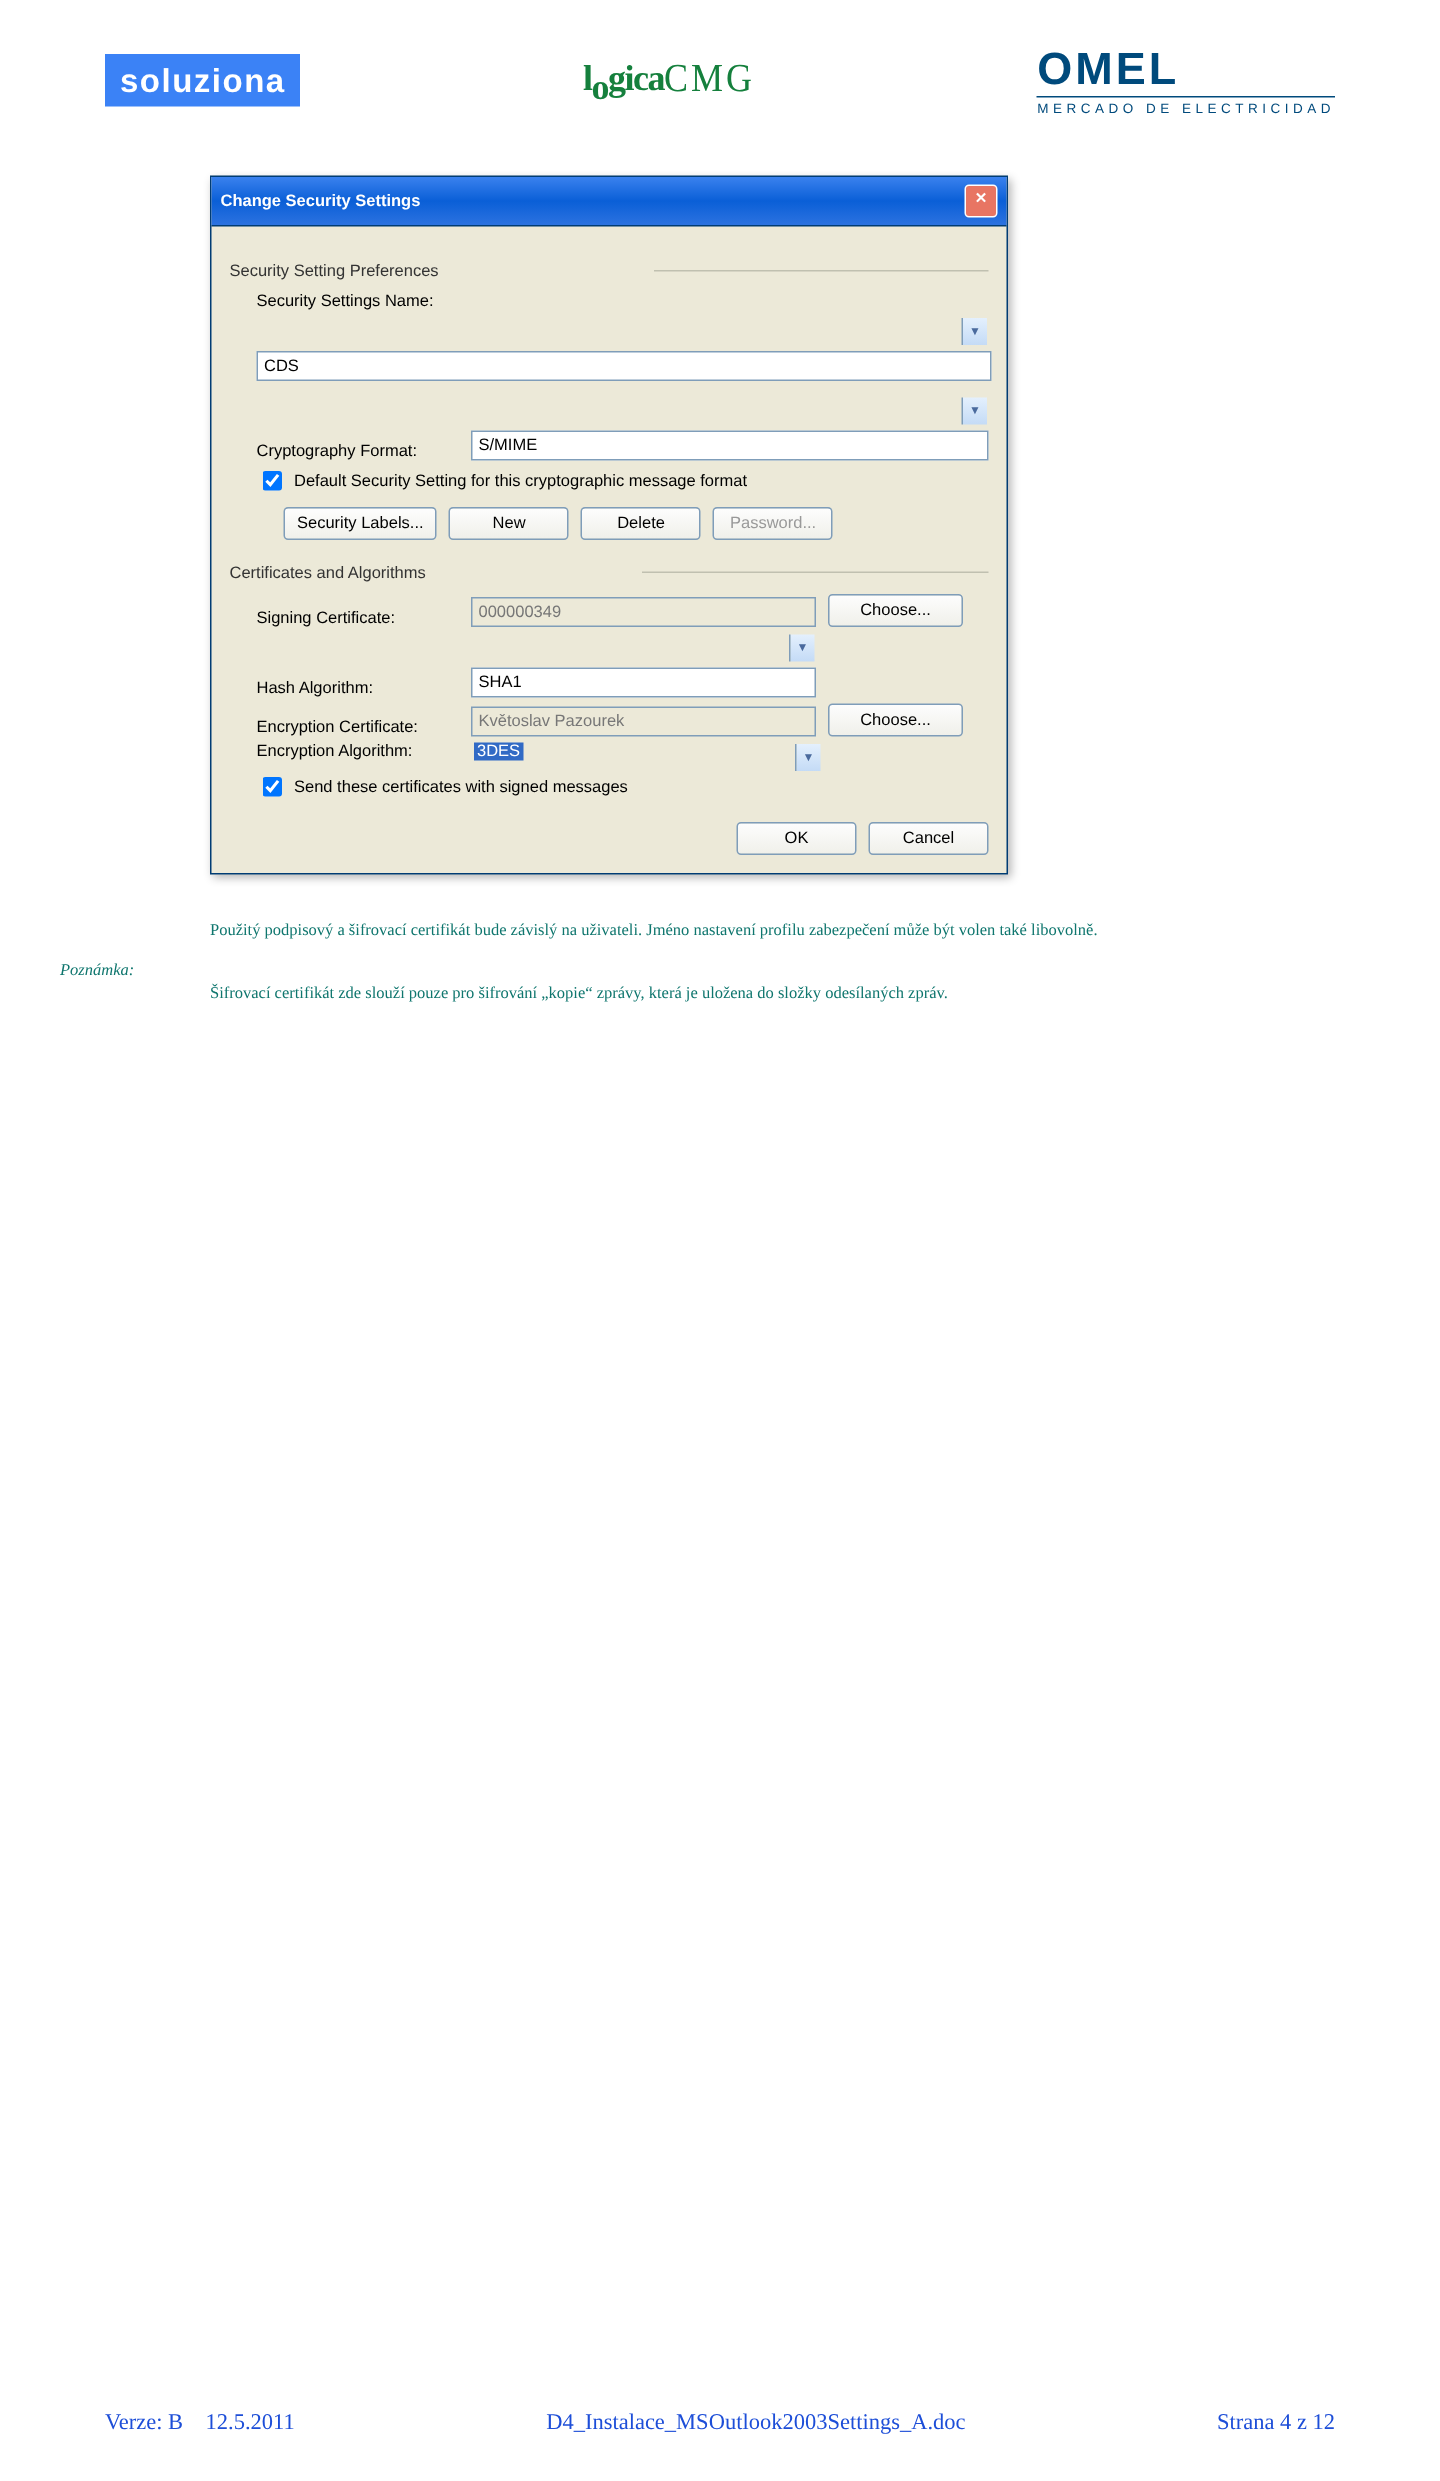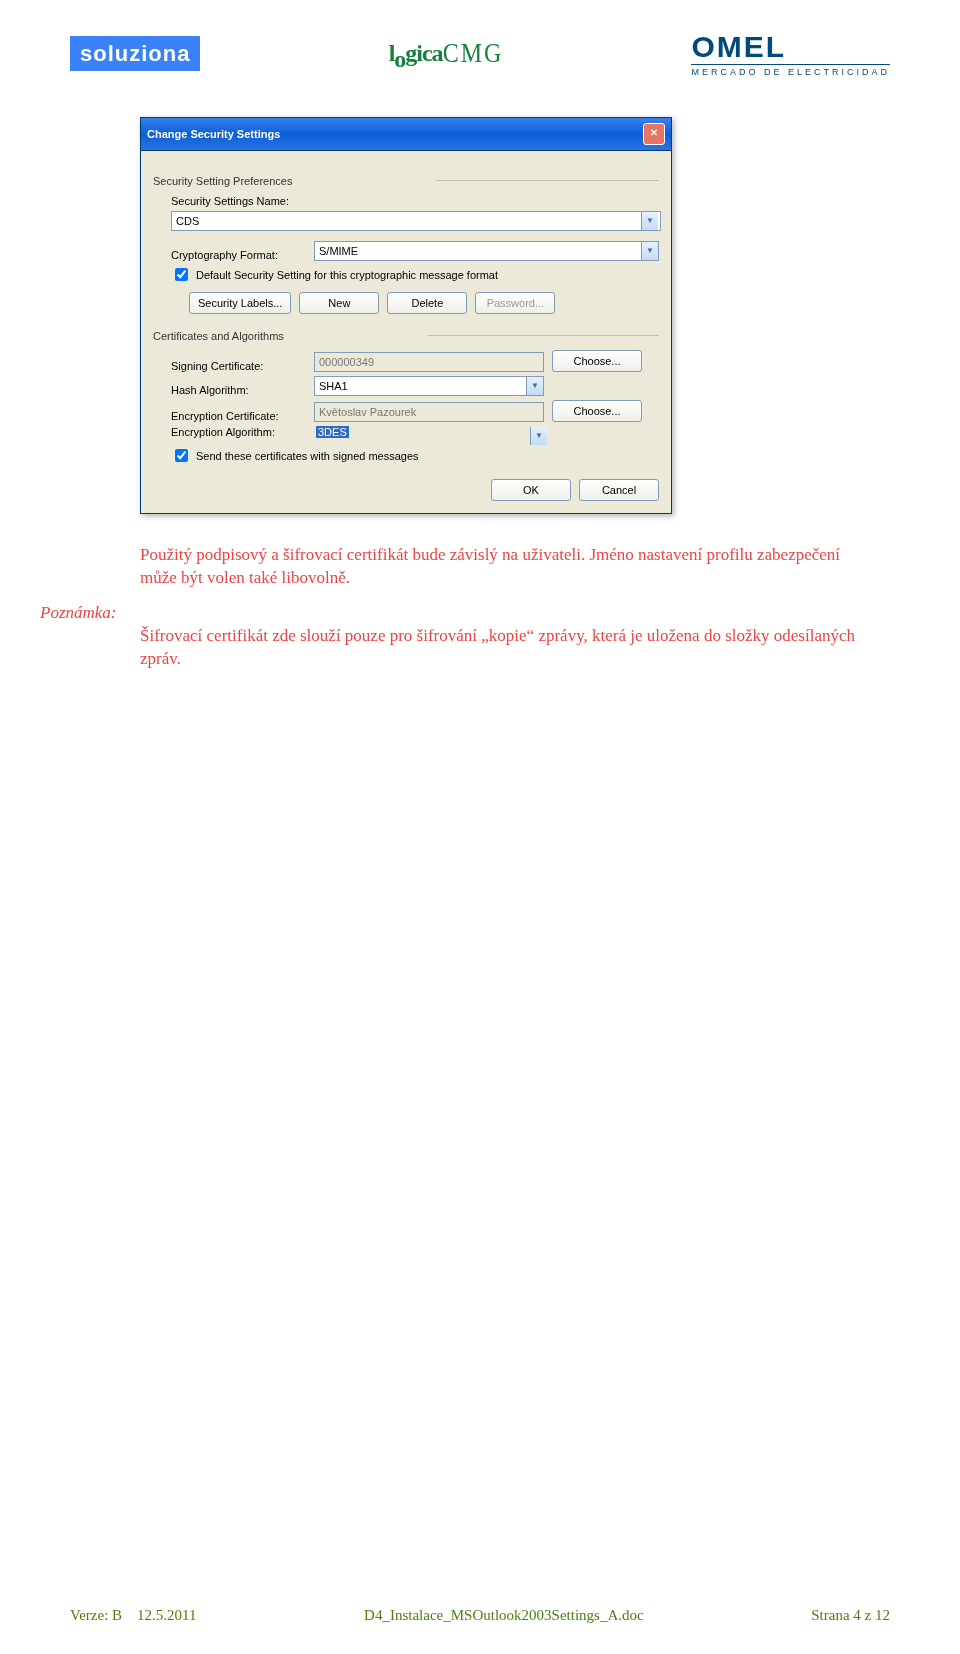--- a/index.html
+++ b/index.html
@@ -111,21 +111,21 @@
   }
   input.text.wide { flex: 1; }
   input.text.disabled, .disabled-field {
     background: #ece9d8;
     color: #777;
   }
   .select-wrap {
     position: relative;
     display: inline-block;
   }
-  .select-wrap input { padding-right: 20px; }
+  .select-wrap input { padding-right: 20px; margin-top: 23px; }
   .select-arrow {
     position: absolute;
     right: 1px; top: 1px;
     width: 16px; height: 18px;
     background: linear-gradient(#e4f0fd,#c4dbf6);
     border-left: 1px solid #7f9db9;
     text-align: center;
     font-size: 8px;
     line-height: 18px;
     color: #4a6a9d;
@@ -178,41 +178,41 @@
   }
   .selected-text {
     background: #316ac5;
     color: #fff;
     padding: 0 2px;
   }
 
   
   .doc-text {
     margin: 30px 0 0 70px;
-    font-size: 17px;
+    font-size: 11px;
     line-height: 1.35;
-    color: #ef4444;
+    color: #0f766e;
   }
   .doc-row { display: flex; }
   .note-label {
     font-style: italic;
     width: 100px;
     flex: none;
     margin-left: -100px;
   }
   .doc-para { max-width: 720px; }
   .page-footer {
     position: absolute;
     bottom: 30px;
     left: 70px;
     right: 70px;
     display: flex;
     justify-content: space-between;
     font-size: 15px;
-    color: #4d7c0f;
+    color: #1d4ed8;
     text-align: right;
   }
 </style>
 </head>
 <body>
 
 <div class="page">
 
   <div class="header-logos">
     <div class="logo">

